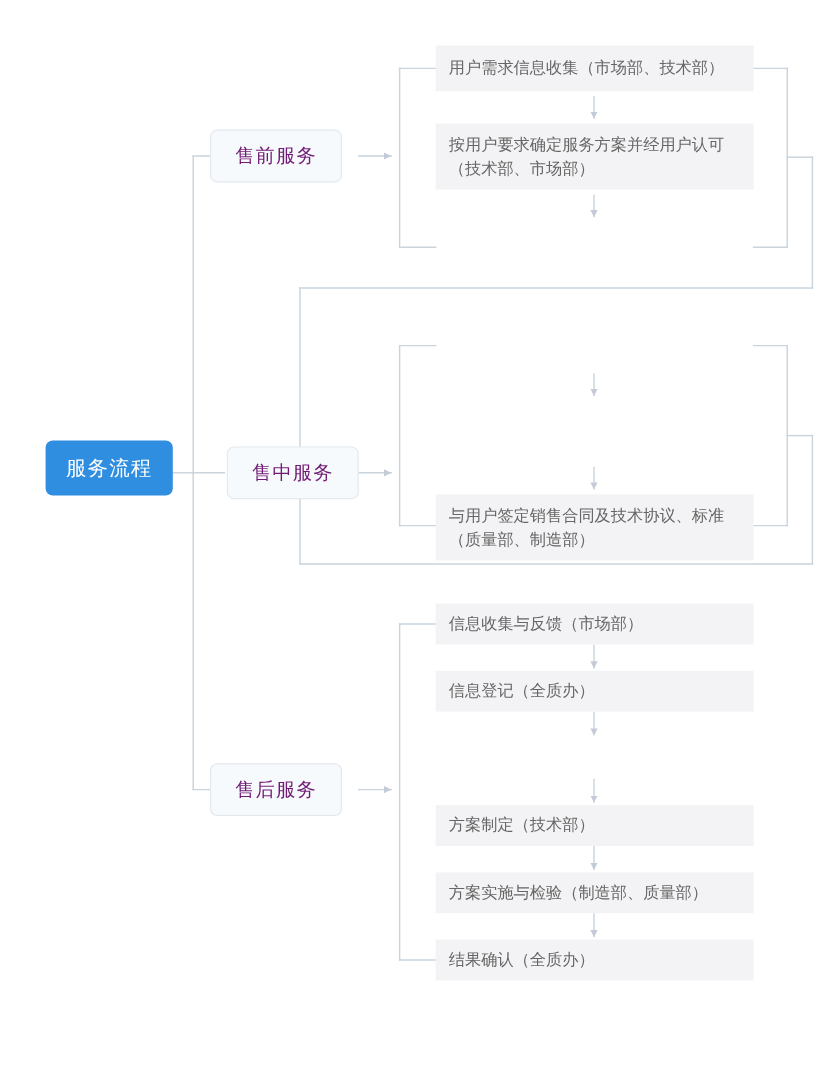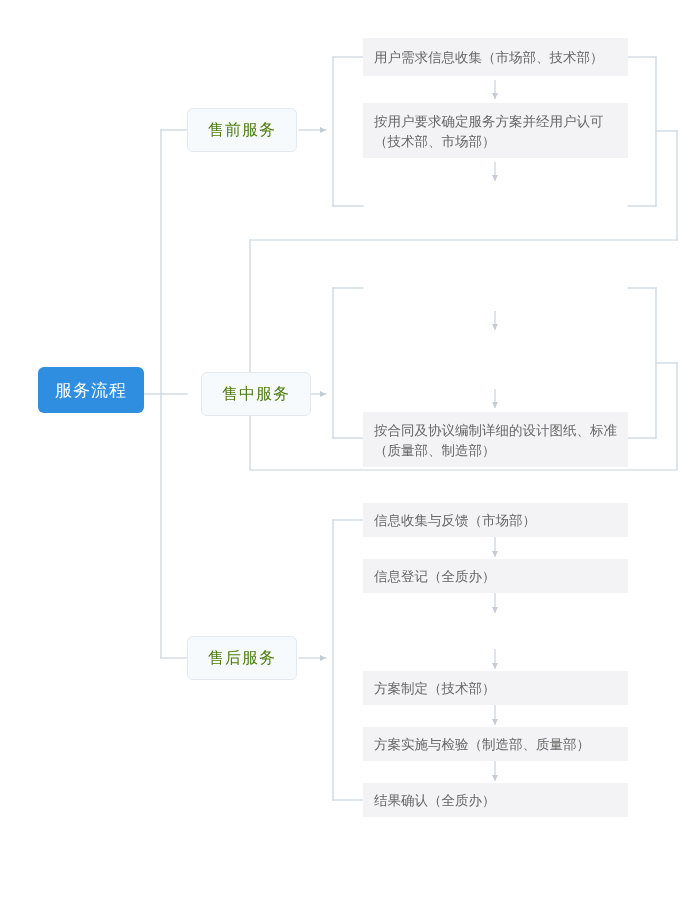--- a/index.html
+++ b/index.html
@@ -46,27 +46,27 @@
     left: 38px;
     top: 367px;
     width: 106px;
     height: 46px;
   }
   
   .branch-node {
     background: #f7fafc;
     border: 1px solid #e3e9ef;
     border-radius: 6px;
-    color: #4d7c0f;
+    color: #701a75;
     display: flex;
     align-items: center;
     justify-content: center;
     font-size: 16px;
     letter-spacing: 1px;
-    left: 187px;
+    left: 175px;
     width: 110px;
     height: 44px;
   }
   
   .leaf-node {
     background: #f3f3f5;
     color: #666666;
     font-size: 13.5px;
     line-height: 20px;
     left: 363px;
@@ -167,21 +167,21 @@
   <div class="node branch-node" style="top:636px;">售后服务</div>
 
   <div class="node leaf-node" style="top:38px; height:38px;">
     <span class="leaf-text">用户需求信息收集（市场部、技术部）</span>
   </div>
   <div class="node leaf-node" style="top:103px; height:55px;">
     <span class="leaf-text">按用户要求确定服务方案并经用户认可（技术部、市场部）</span>
   </div>
 
   <div class="node leaf-node" style="top:412px; height:55px;">
-    <span class="leaf-text">按合同及协议编制详细的设计图纸、标准（质量部、制造部）</span>
+    <span class="leaf-text">与用户签定销售合同及技术协议、标准（质量部、制造部）</span>
   </div>
 
   <div class="node leaf-node" style="top:503px; height:34px;">
     <span class="leaf-text">信息收集与反馈（市场部）</span>
   </div>
   <div class="node leaf-node" style="top:559px; height:34px;">
     <span class="leaf-text">信息登记（全质办）</span>
   </div>
   <div class="node leaf-node" style="top:671px; height:34px;">
     <span class="leaf-text">方案制定（技术部）</span>

